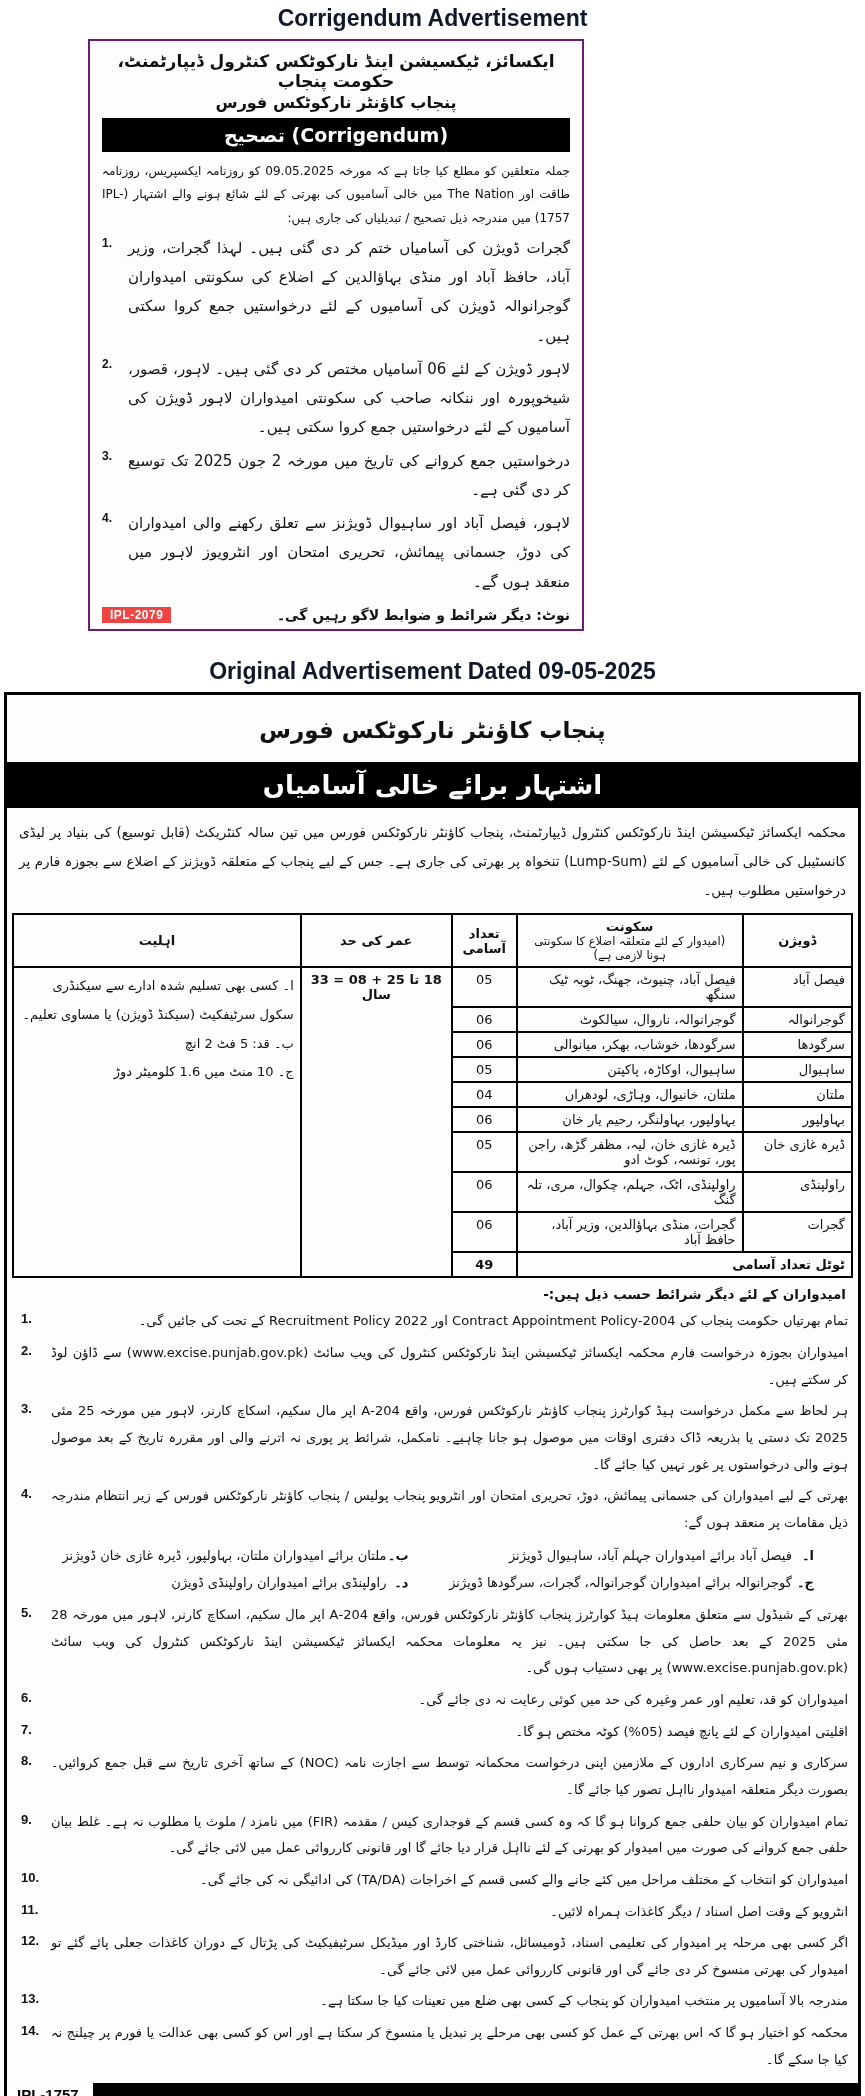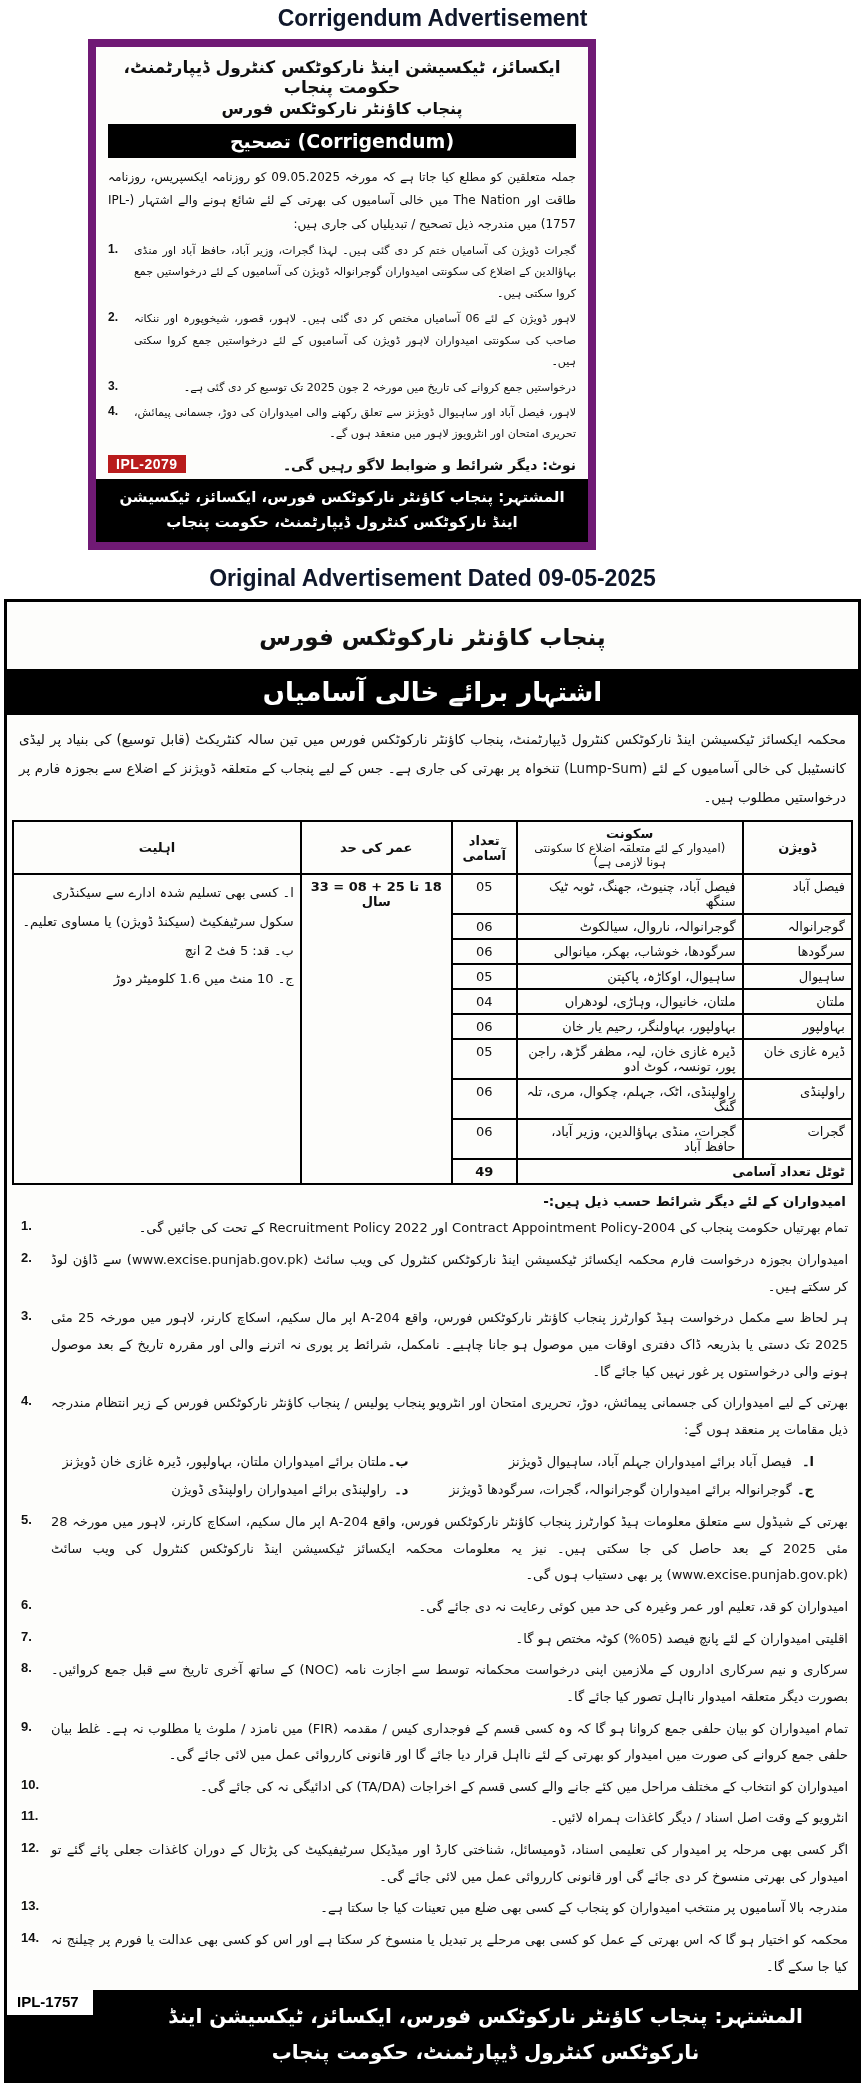--- a/index.html
+++ b/index.html
@@ -1,34 +1,34 @@
 <!DOCTYPE html>
 <html lang="ur"><head>
 <meta charset="utf-8">
 <style>
   html,body{margin:0;padding:0;background:#ffffff;}
   body{width:865px;font-family:"DejaVu Sans",sans-serif;color:#111;}
   .red-heading{color:#0f172a;font-family:"Liberation Sans",sans-serif;font-weight:bold;
     text-align:center;font-size:23px;line-height:1.25;margin:4px 0 6px 0;}
   
-  .corr-box{width:492px;margin:2px 0 14px 88px;border:8px solid #701a75;background:#fdfdfb;}
+  .corr-box{width:492px;margin:2px 0 26px 88px;border:2px solid #701a75;background:#fdfdfb;}
   .corr-inner{padding:6px 10px 0 10px;}
   .dept-line{direction:rtl;text-align:center;font-weight:bold;}
   .corr-box .dept-line1{font-size:17px;padding-top:4px;}
   .corr-box .dept-line2{font-size:16px;padding:2px 0 6px 0;}
   .black-banner{background:#000;color:#fff;text-align:center;font-weight:bold;}
   .corr-banner{font-size:19px;padding:6px 4px;margin:0 2px;}
   .rtl-par{direction:rtl;text-align:justify;font-size:12px;line-height:1.95;margin:8px 2px 4px 2px;}
   .num-item{display:flex;direction:ltr;margin:2px 2px 4px 2px;}
   .num-item .num{flex:0 0 26px;font-size:12px;font-weight:bold;padding-top:2px;
     font-family:"Liberation Sans",sans-serif;}
-  .num-item .txt{flex:1;direction:rtl;text-align:justify;font-size:11px;line-height:1.95;}
+  .num-item .txt{flex:1;direction:rtl;text-align:justify;font-size:15px;line-height:1.95;}
   .corr-notebar{display:flex;align-items:flex-end;justify-content:space-between;margin:10px 2px 6px 2px;}
-  .ipl-badge{background:#b91c1c;color:#fff;font-family:"Liberation Sans",sans-serif;
-    font-weight:bold;font-size:14px;padding:1px 8px;letter-spacing:0.5px;}
+  .ipl-badge{background:#ef4444;color:#fff;font-family:"Liberation Sans",sans-serif;
+    font-weight:bold;font-size:12px;padding:1px 8px;letter-spacing:0.5px;}
   .corr-note{direction:rtl;font-weight:bold;font-size:14px;}
   .publisher-bar{background:#000;color:#fff;direction:rtl;text-align:center;font-weight:bold;
     font-size:15px;line-height:1.7;padding:6px 10px;}
   
   .orig-box{margin:4px 4px 8px 4px;border:3px solid #000;background:#fdfdfb;}
   .orig-head{padding:14px 10px 10px 10px;}
   .orig-box .dept-line1{font-size:26px;line-height:1.9;}
   .orig-box .dept-line2{font-size:23px;line-height:1.9;}
   .orig-banner{font-size:26px;padding:8px 4px;}
   .orig-intro{font-size:13.5px;line-height:2.15;margin:10px 12px 8px 12px;}
@@ -94,21 +94,20 @@
     <div class="num-item">
       <span class="num">4.</span>
       <span class="txt">لاہور، فیصل آباد اور ساہیوال ڈویژنز سے تعلق رکھنے والی امیدواران کی دوڑ، جسمانی پیمائش، تحریری امتحان اور انٹرویوز لاہور میں منعقد ہوں گے۔</span>
     </div>
 
     <div class="corr-notebar">
       <span class="ipl-badge">IPL-2079</span>
       <span class="corr-note">نوٹ: دیگر شرائط و ضوابط لاگو رہیں گی۔</span>
     </div>
   </div>
-  <div class="publisher-bar">المشتہر: پنجاب کاؤنٹر نارکوٹکس فورس، ایکسائز، ٹیکسیشن اینڈ نارکوٹکس کنٹرول ڈیپارٹمنٹ، حکومت پنجاب</div>
 </div>
 
 <div class="red-heading">Original Advertisement Dated 09-05-2025</div>
 
 <div class="orig-box">
   <div class="orig-head">
     <div class="dept-line dept-line2">پنجاب کاؤنٹر نارکوٹکس فورس</div>
   </div>
   <div class="black-banner orig-banner">اشتہار برائے خالی آسامیاں</div>
   <div class="rtl-par orig-intro">محکمہ ایکسائز ٹیکسیشن اینڈ نارکوٹکس کنٹرول ڈیپارٹمنٹ، پنجاب کاؤنٹر نارکوٹکس فورس میں تین سالہ کنٹریکٹ (قابل توسیع) کی بنیاد پر لیڈی کانسٹیبل کی خالی آسامیوں کے لئے (Lump-Sum) تنخواہ پر بھرتی کی جاری ہے۔ جس کے لیے پنجاب کے متعلقہ ڈویژنز کے اضلاع سے بجوزہ فارم پر درخواستیں مطلوب ہیں۔</div>

